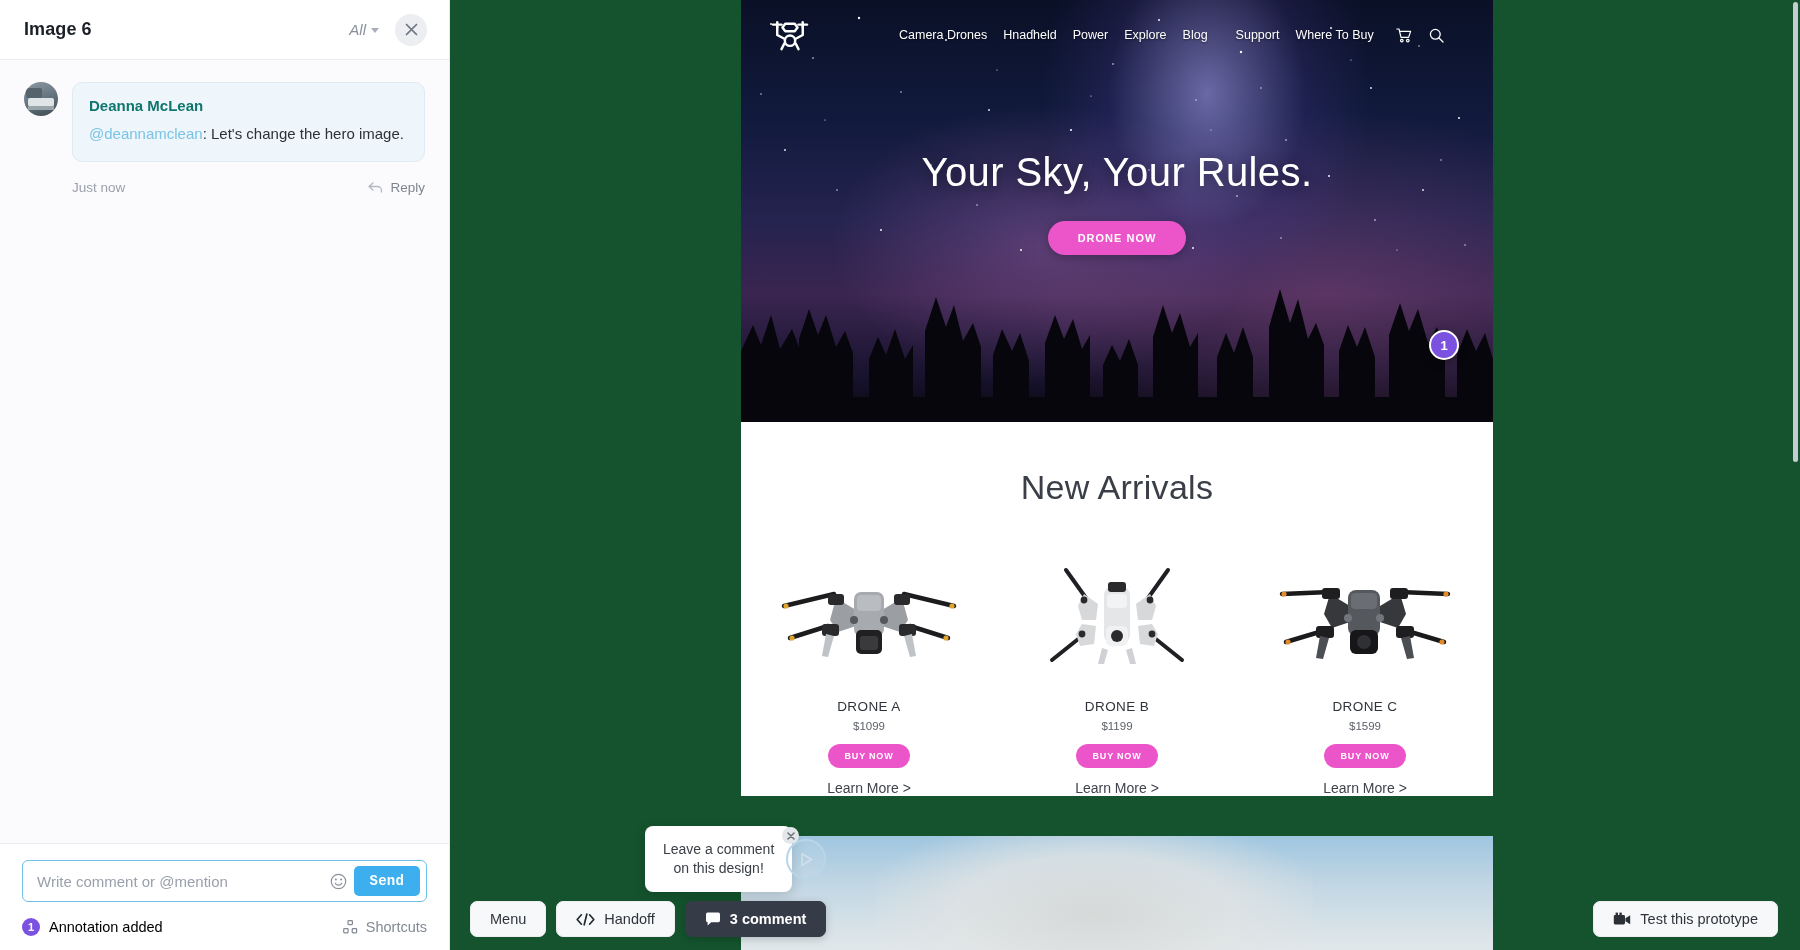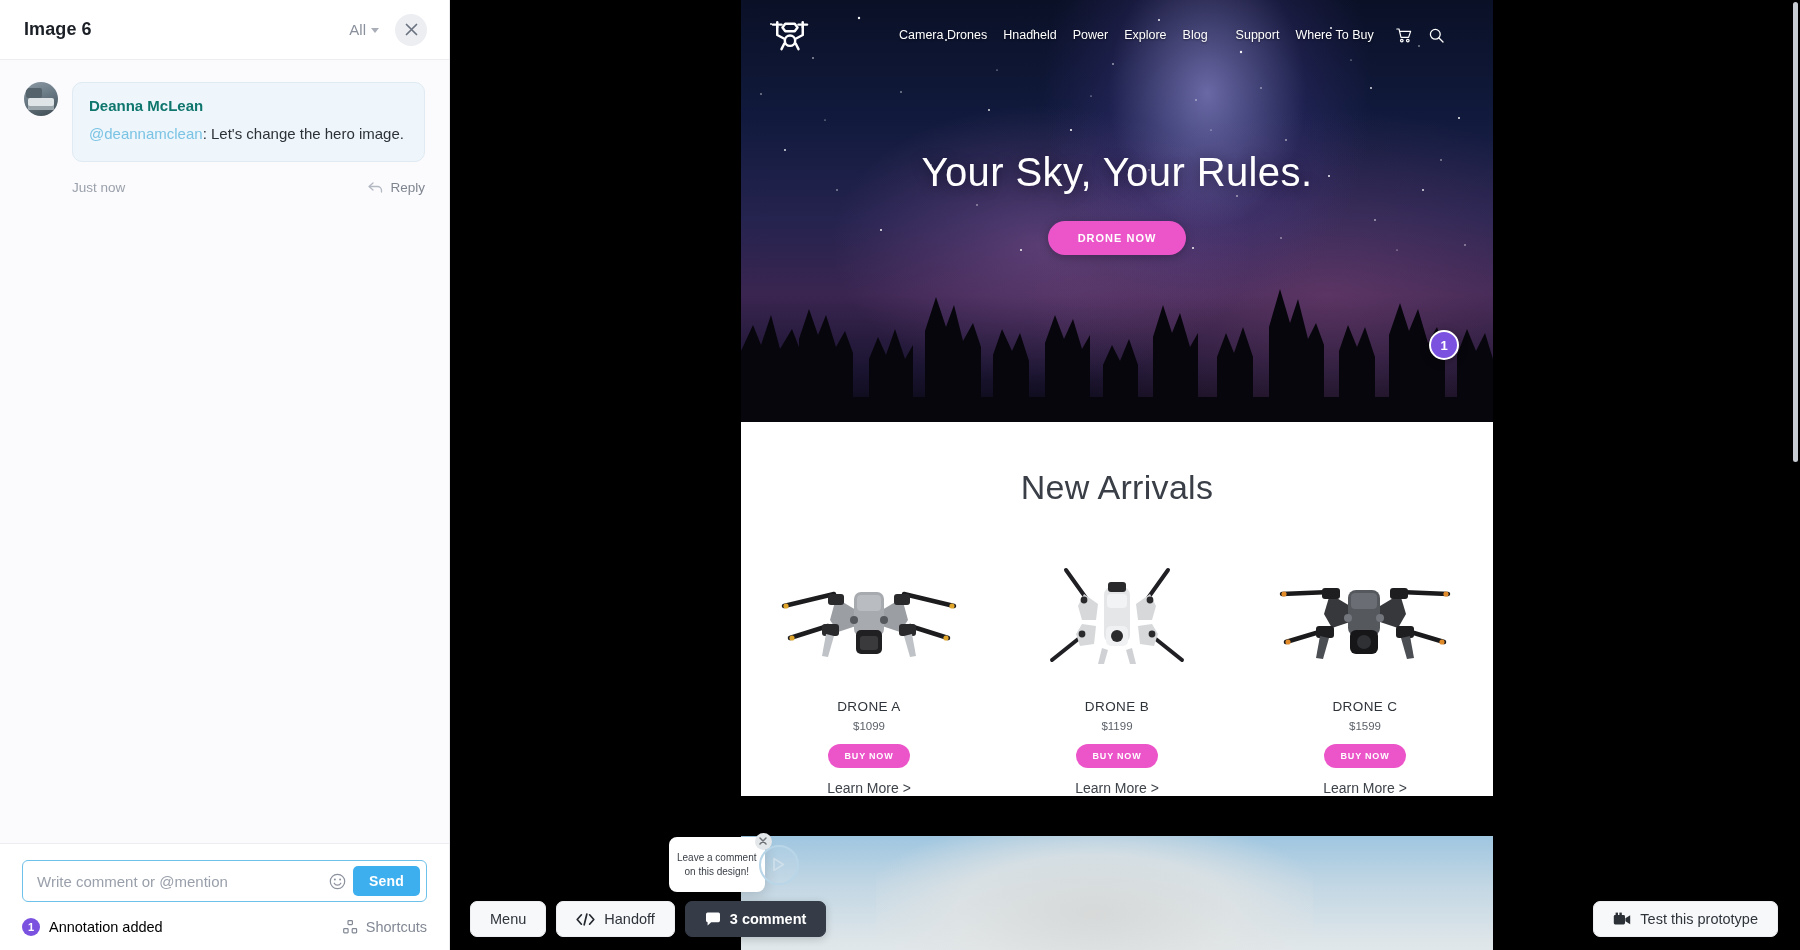--- a/index.html
+++ b/index.html
@@ -24,21 +24,21 @@
     background: #ffffff;
     border-bottom: 1px solid #ececf1;
     display: flex; align-items: center;
     padding: 0 22px 0 24px;
   }
   .panel-title {
     font-size: 18px; font-weight: bold; color: #1b1f26;
     letter-spacing: .1px;
   }
   .panel-header-right {
-    margin-left: auto; display: flex; align-items: center; gap: 16px;
+    margin-left: auto; display: flex; align-items: center; gap: 16px; font-style: italic;
   }
   .filter-all {
     display: flex; align-items: center; gap: 5px;
     font-size: 15px; color: #8a909c; cursor: pointer;
   }
   .caret-dn {
     width: 0; height: 0; border-left: 4px solid transparent;
     border-right: 4px solid transparent; border-top: 5px solid #a9aeb9;
     margin-top: 2px;
   }
@@ -103,42 +103,42 @@
     flex: 1 1 auto; border: 0; outline: 0; height: 40px;
     padding: 0 10px 0 14px; font-size: 15px; color: #333;
     font-family: "Liberation Sans", sans-serif;
     background: transparent;
   }
   .composer-input::placeholder { color: #9aa0ab; }
   .emoji-btn { width: 30px; display:flex; align-items:center; justify-content:center; cursor:pointer; }
   .send-btn {
     background: #3dafee; color: #fff; font-size: 14px; font-weight: bold;
     border: 0; border-radius: 5px; height: 30px; padding: 0 16px;
-    cursor: pointer; font-family: Liberation Sans, sans-serif;
+    cursor: pointer; font-family: Liberation Mono, monospace;
     letter-spacing: .2px;
   }
   .footer-status {
     display: flex; align-items: center; margin-top: 16px;
   }
   .ann-badge {
     width: 18px; height: 18px; border-radius: 50%; background: #7b52e0;
     color: #fff; font-size: 11px; font-weight: bold;
     display: flex; align-items: center; justify-content: center;
     margin-right: 9px;
   }
   .ann-text { font-size: 14.5px; color: #000000; }
   .shortcuts {
     margin-left: auto; display: flex; align-items: center; gap: 8px;
     font-size: 14.5px; color: #828894; cursor: pointer;
   }
 
   
   .canvas {
     position: relative; flex: 1 1 auto; height: 950px;
-    background: #000000; overflow: hidden;
+    background: #14532d; overflow: hidden;
   }
   .proto {
     position: absolute; left: 291px; top: 0; width: 752px;
   }
 
   
   .hero {
     position: relative; height: 422px; width: 752px; overflow: hidden;
     background: #05070f;
   }
@@ -230,24 +230,23 @@
     background: radial-gradient(ellipse at 50% 55%, rgba(215,217,216,.95) 0%, rgba(225,228,228,.75) 45%, rgba(236,239,240,0) 78%);
   }
 
   
   .tooltip-wrap {
     position: absolute; left: 195px; bottom: 58px; z-index: 40;
     display: flex; align-items: center;
   }
   .tooltip {
     background: #ffffff; border-radius: 8px;
-    padding: 14px 8px; font-size: 10px; color: #3b4048;
+    padding: 14px 18px; font-size: 14px; color: #3b4048;
     line-height: 1.35; text-align: center; white-space: pre-line;
     box-shadow: 0 3px 14px rgba(0,0,0,.16);
-    margin-left: 24px;
   }
   .play-circle {
     margin-left: -6px; width: 40px; height: 40px; border-radius: 50%;
     border: 2px solid #b9d6e8; background: rgba(255,255,255,.08);
     display: flex; align-items: center; justify-content: center; cursor: pointer;
     position: relative;
   }
   .tip-close {
     position: absolute; left: -6px; top: -14px;
     width: 17px; height: 17px; border-radius: 50%;

